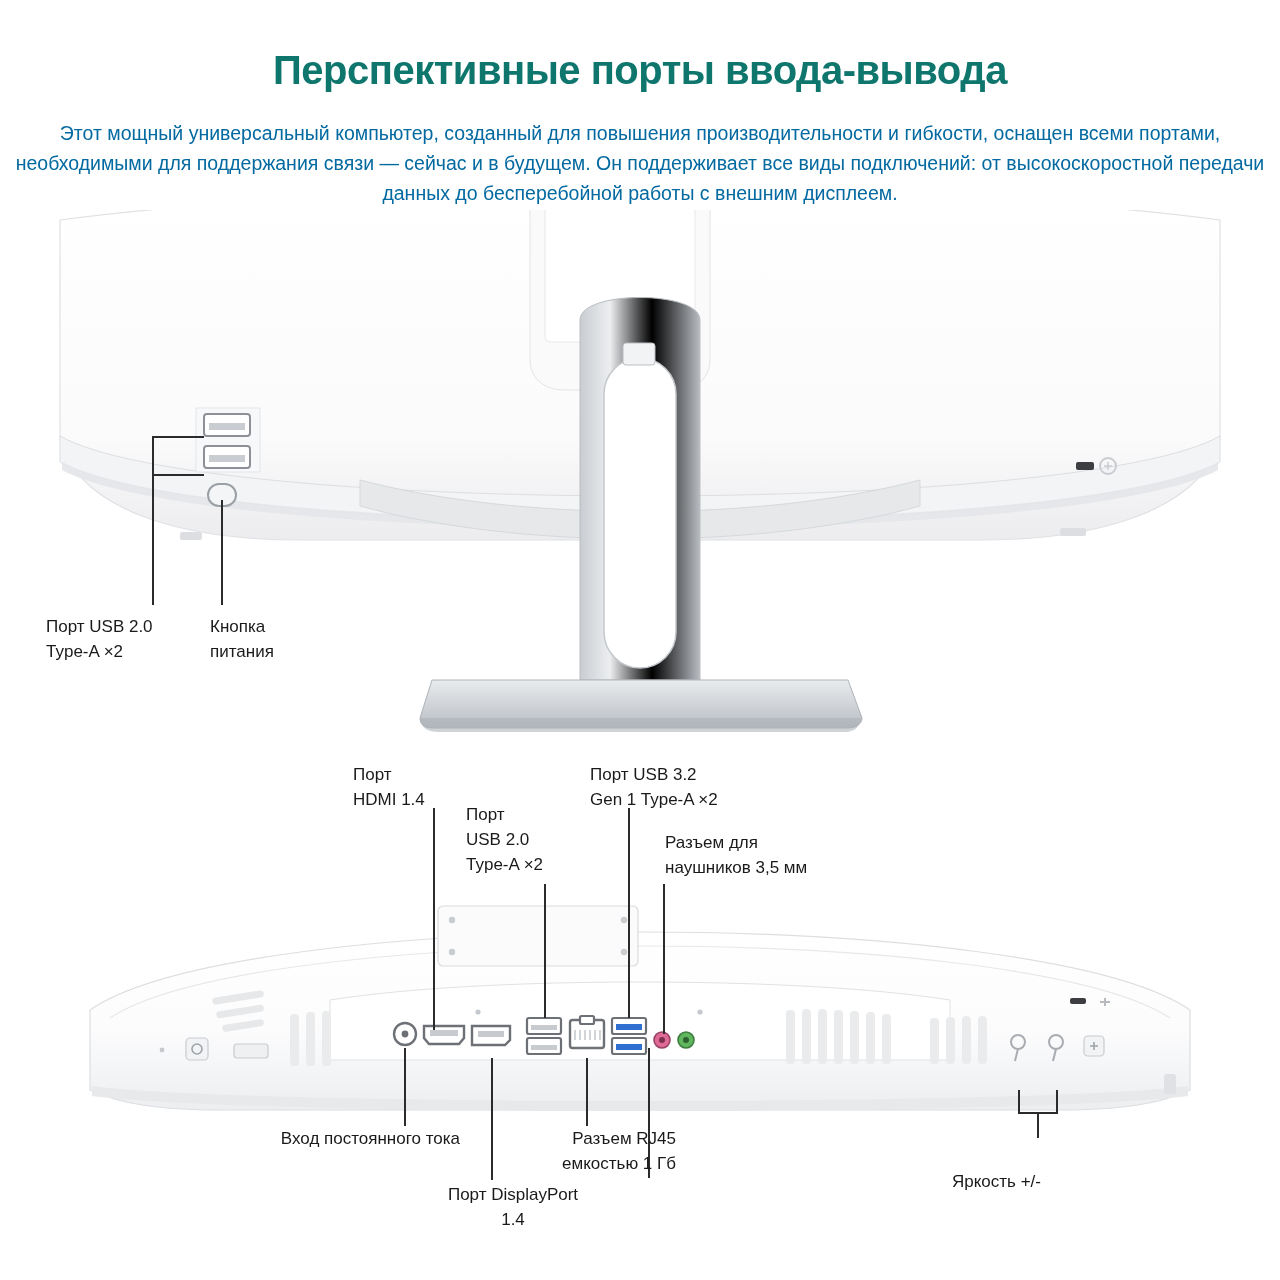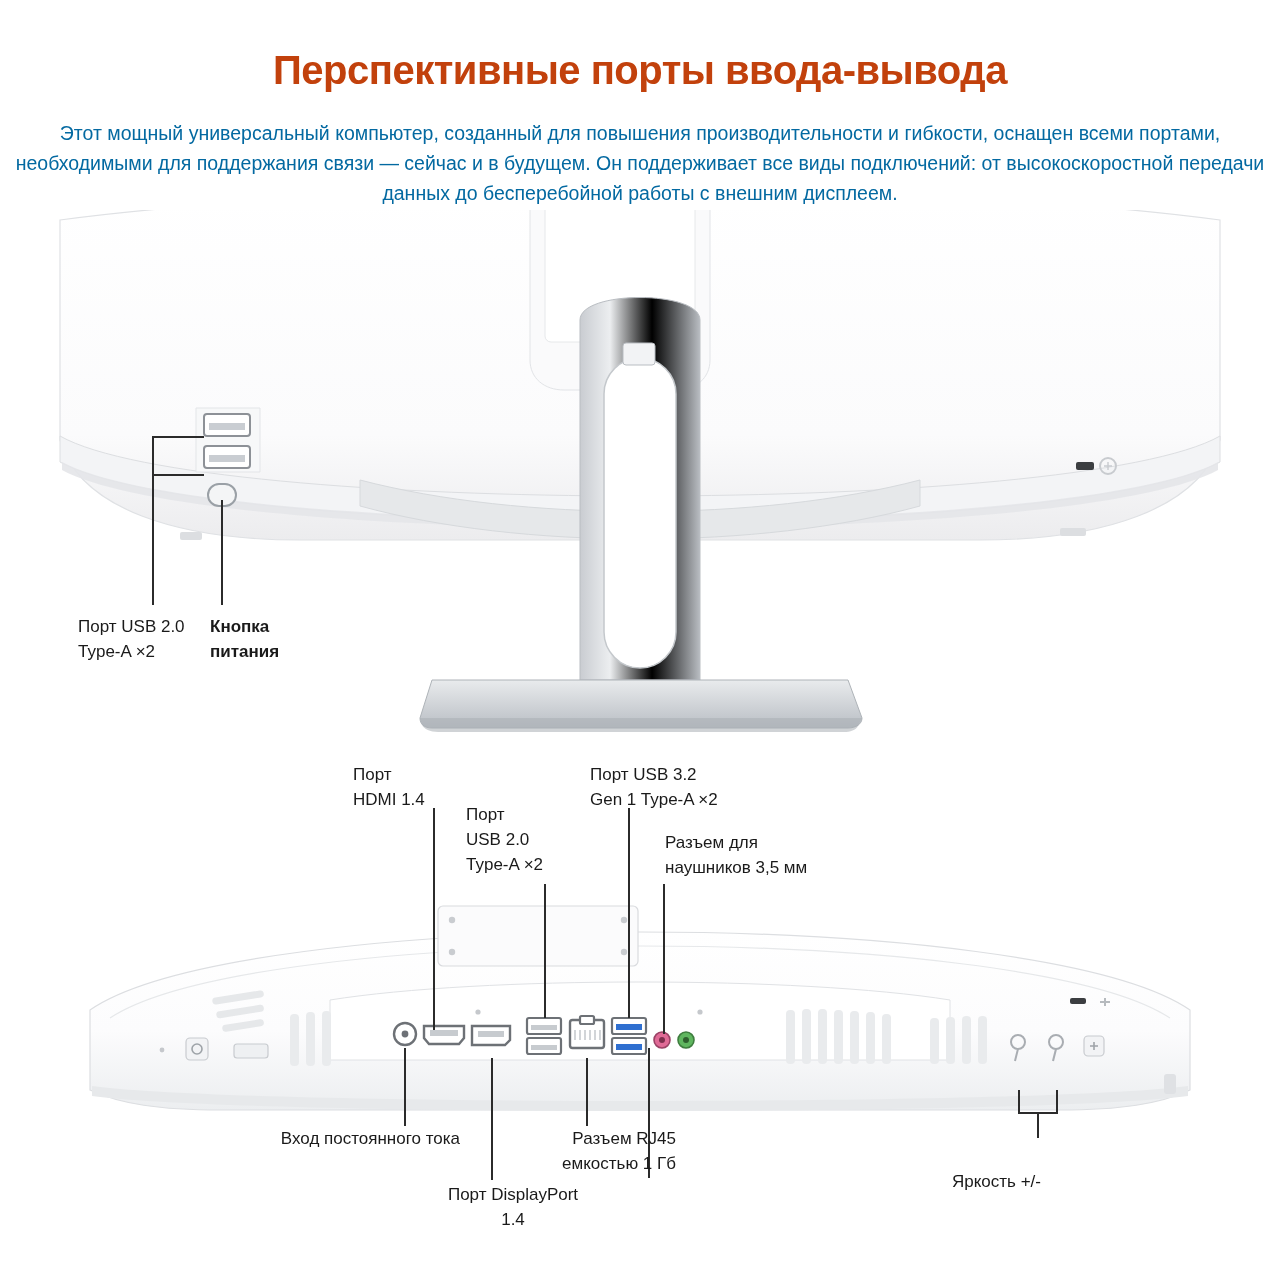--- a/index.html
+++ b/index.html
@@ -13,21 +13,21 @@
   }
   #page { position: relative; width: 1280px; height: 1280px; }
 
   .title {
     position: absolute;
     top: 48px; left: 0; width: 1280px;
     text-align: center;
     font-size: 40px;
     font-weight: bold;
     letter-spacing: -0.5px;
-    color: #c2410c;
+    color: #0f766e;
   }
   .intro {
     position: absolute;
     top: 118px; left: 10px; width: 1260px;
     text-align: center;
     font-size: 19.5px;
     line-height: 30px;
     color: #0369a1;
   }
 
@@ -119,23 +119,23 @@
     </svg>
   </div>
 
   <div class="ln" style="left:152px; top:436px; width:2px; height:40px;"></div>
   <div class="ln" style="left:152px; top:436px; width:52px; height:2px;"></div>
   <div class="ln" style="left:152px; top:474px; width:52px; height:2px;"></div>
   <div class="ln" style="left:152px; top:455px; width:2px; height:150px;"></div>
 
   <div class="ln" style="left:221px; top:500px; width:2px; height:105px;"></div>
 
-  <div class="lbl" style="left:46px; top:614px; width:170px;margin-left:32px;">Порт USB 2.0
+  <div class="lbl" style="left:46px; top:614px; width:170px;">Порт USB 2.0
 Type-A ×2</div>
-  <div class="lbl" style="left:210px; top:614px; width:150px;font-weight:bold;">Кнопка
+  <div class="lbl" style="left:210px; top:614px; width:150px;">Кнопка
 питания</div>
 
   <div id="bot-art">
     <svg width="1280" height="230" viewBox="0 0 1280 230" xmlns="http://www.w3.org/2000/svg">
       <defs>
         <linearGradient id="gBody2" x1="0" y1="0" x2="0" y2="1">
           <stop offset="0%" stop-color="#ffffff"></stop>
           <stop offset="55%" stop-color="#fcfcfd"></stop>
           <stop offset="100%" stop-color="#eceef0"></stop>
         </linearGradient>

